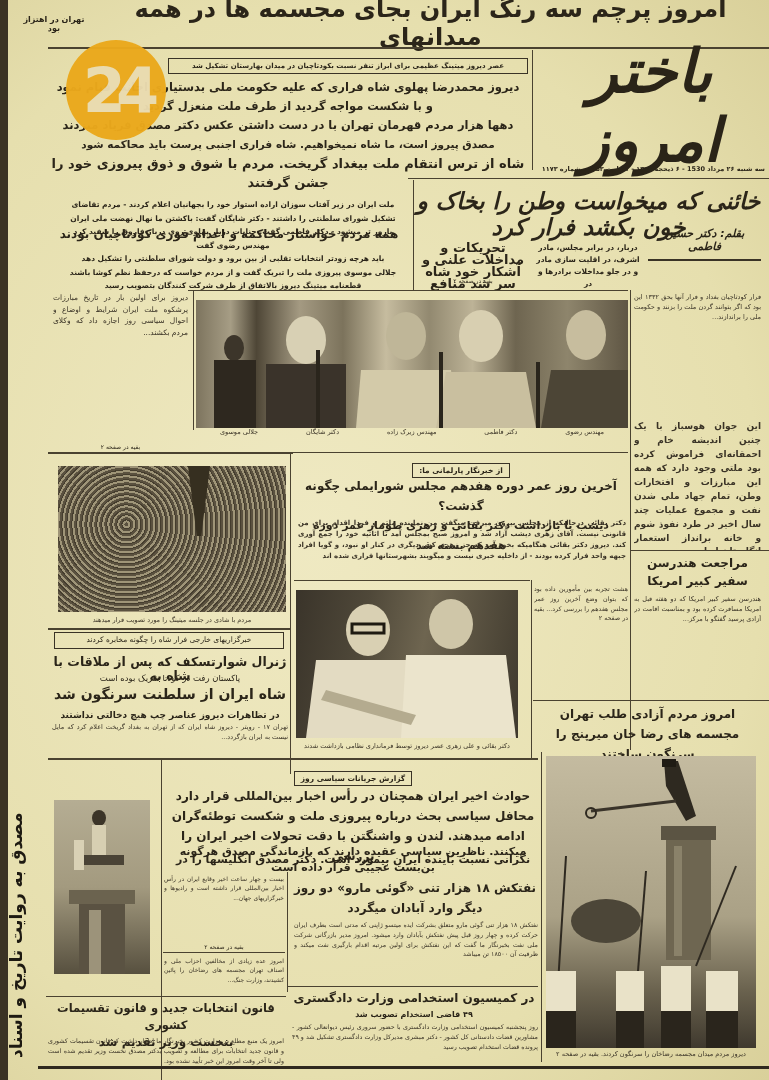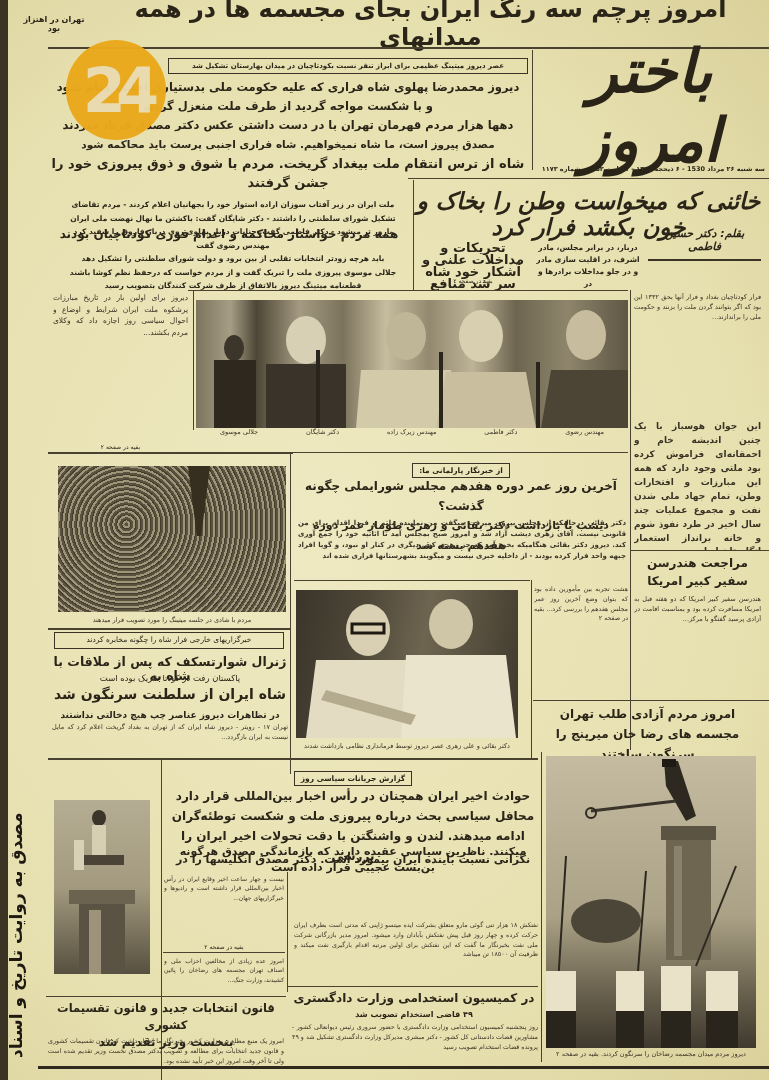--- a/index.html
+++ b/index.html
@@ -178,20 +178,24 @@
     </svg>
   </div>
   <div class="rule-v" style="left:153px; top:760px; height:320px;"></div>
 
   <div class="abs body-txt" style="left:156px; width:120px; top:874px; height:70px; font-size:6px; overflow:hidden;">بیست و چهار ساعت اخیر وقایع ایران در رأس اخبار بین‌المللی قرار داشته است و رادیوها و خبرگزاریهای جهان...</div>
   <div class="abs txt" style="left:156px; width:120px; top:944px; font-size:6px;">بقیه در صفحه ۲</div>
   <div class="rule-h" style="left:155px; width:122px; top:952px; height:1px;"></div>
   <div class="abs body-txt" style="left:156px; width:120px; top:956px; height:40px; font-size:6px; overflow:hidden;">امروز عده زیادی از مخالفین احزاب ملی و اصناف تهران مجسمه های رضاخان را پائین کشیدند، وزارت جنگ...</div>
   <div class="rule-v" style="left:279px; top:872px; height:120px;"></div>
 
+  <div class="abs txt" style="left:282px; width:250px; top:878px; font-size:12px; font-weight:bold; line-height:20px;">
+    <div>نفتکش ۱۸ هزار تنی «گوئی مارو» دو روز</div>
+    <div>دیگر وارد آبادان میگردد</div>
+  </div>
   <div class="abs body-txt" style="left:286px; width:244px; top:920px; height:66px; font-size:6.3px; overflow:hidden;">نفتکش ۱۸ هزار تنی گوئی مارو متعلق بشرکت ایده میتسو ژاپنی که مدتی است بطرف ایران حرکت کرده و چهار روز قبل پیش نفتکش بآبادان وارد میشود. امروز مدیر بازرگانی شرکت ملی نفت بخبرنگار ما گفت که این نفتکش برای اولین مرتبه اقدام بارگیری نفت میکند و ظرفیت آن ۱۸۵۰۰ تن میباشد</div>
   <div class="rule-h" style="left:280px; width:250px; top:986px; height:1px;"></div>
 
   <div class="abs txt" style="left:280px; width:252px; top:992px; font-size:12px; font-weight:bold;">در کمیسیون استخدامی وزارت دادگستری</div>
   <div class="abs txt" style="left:280px; width:252px; top:1010px; font-size:8px; font-weight:bold;">۴۹ قاضی استخدام تصویب شد</div>
   <div class="abs body-txt" style="left:284px; width:246px; top:1022px; height:50px; font-size:6.3px; overflow:hidden;">روز پنجشنبه کمیسیون استخدامی وزارت دادگستری با حضور سروری رئیس دیوانعالی کشور - مشاورین قضات دادستانی کل کشور - دکتر مبشری مدیرکل وزارت دادگستری تشکیل شد و ۴۹ پرونده قضات استخدام تصویب رسید</div>
 
   <div class="rule-h" style="left:38px; width:240px; top:996px; height:1px;"></div>
   <div class="abs txt" style="left:36px; width:244px; top:1000px; font-size:11.5px; font-weight:bold; line-height:17px;">
     <div>قانون انتخابات جدید و قانون تقسیمات کشوری</div>

